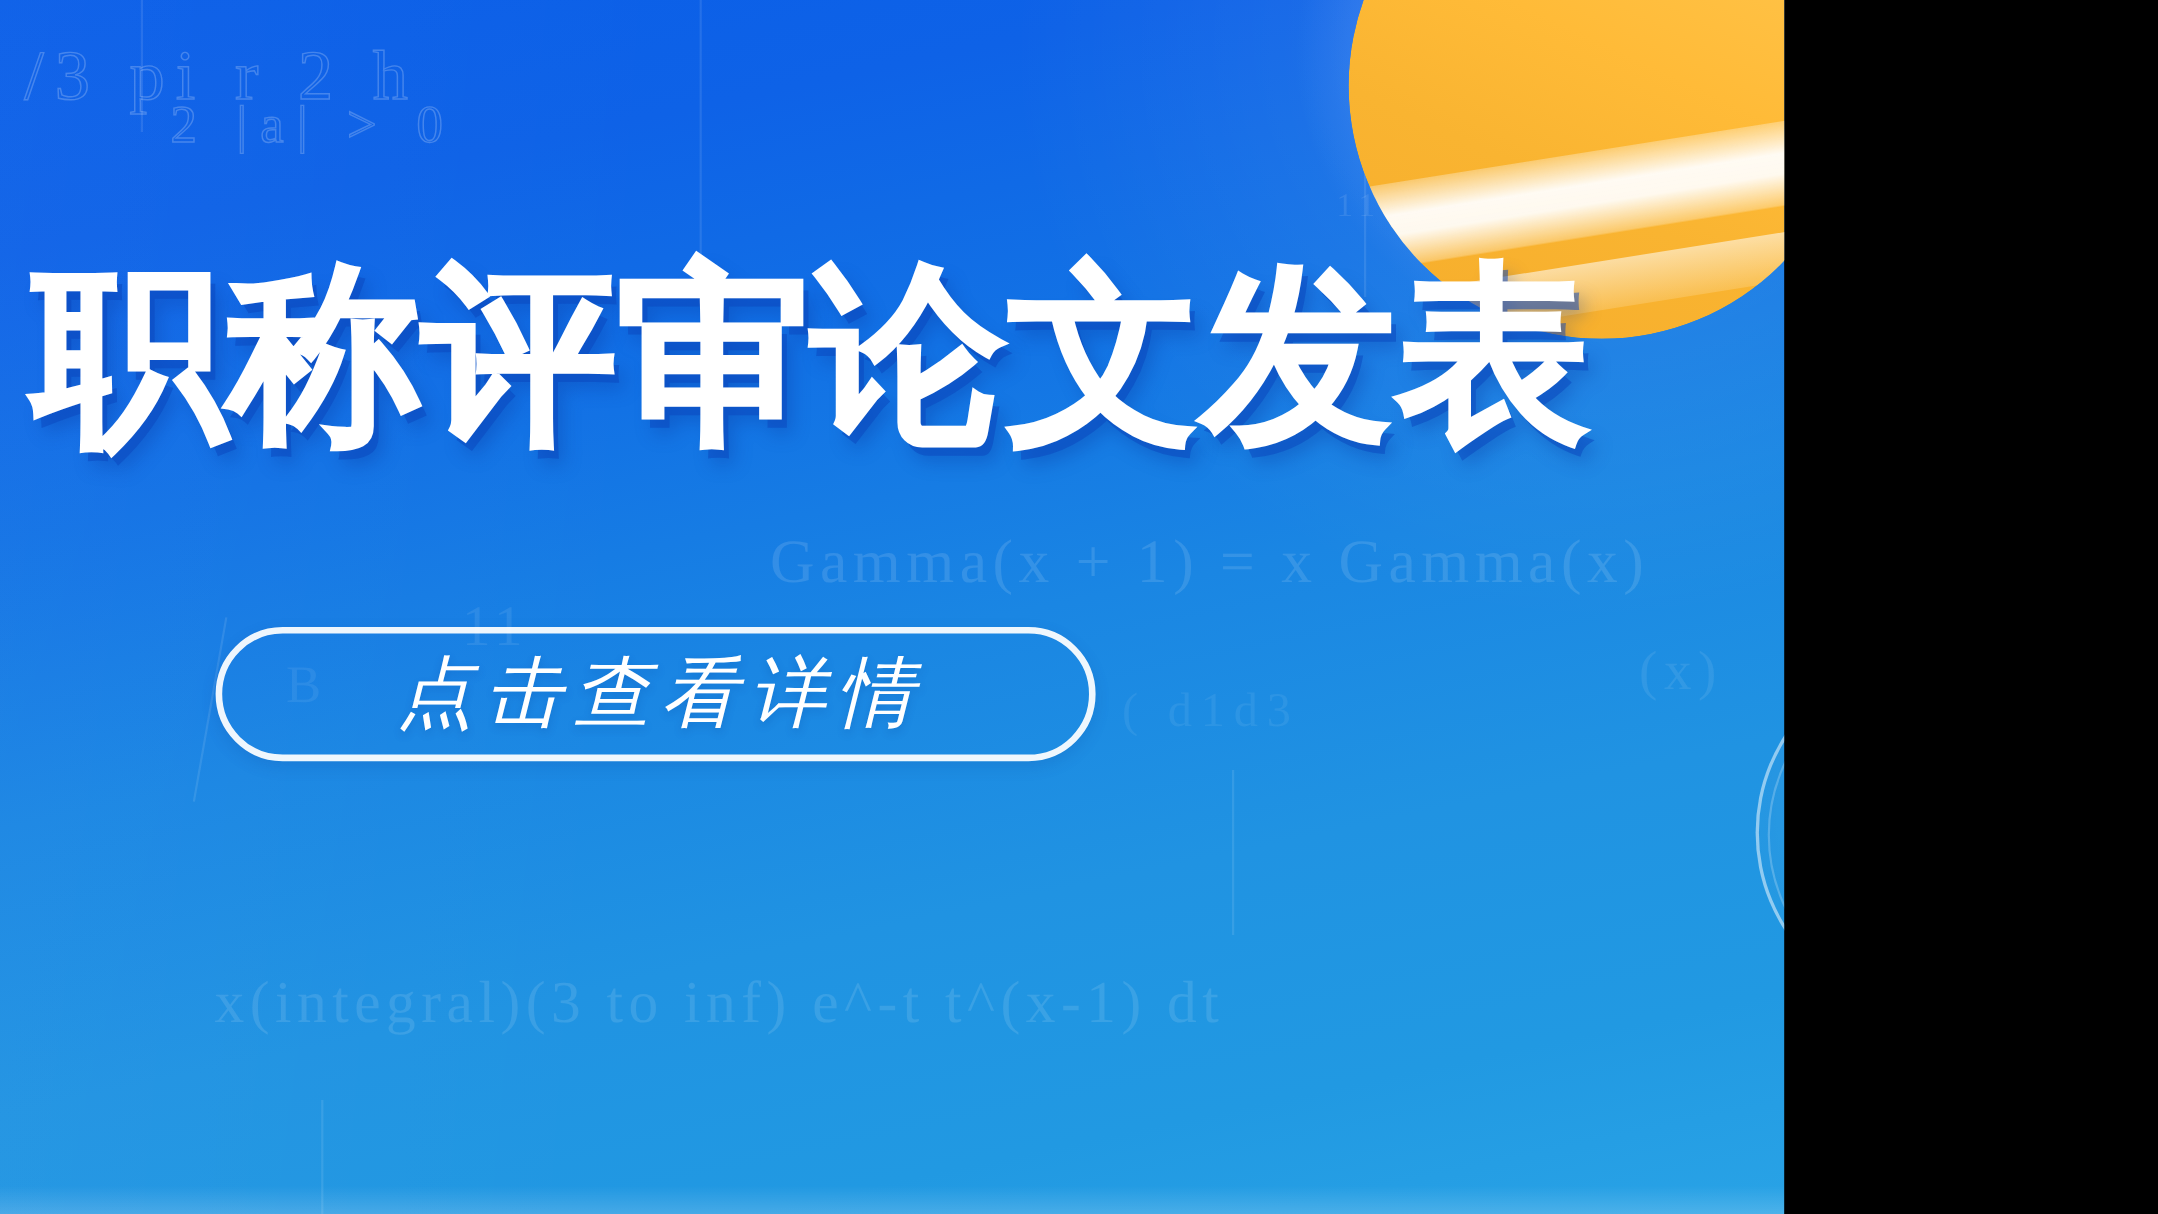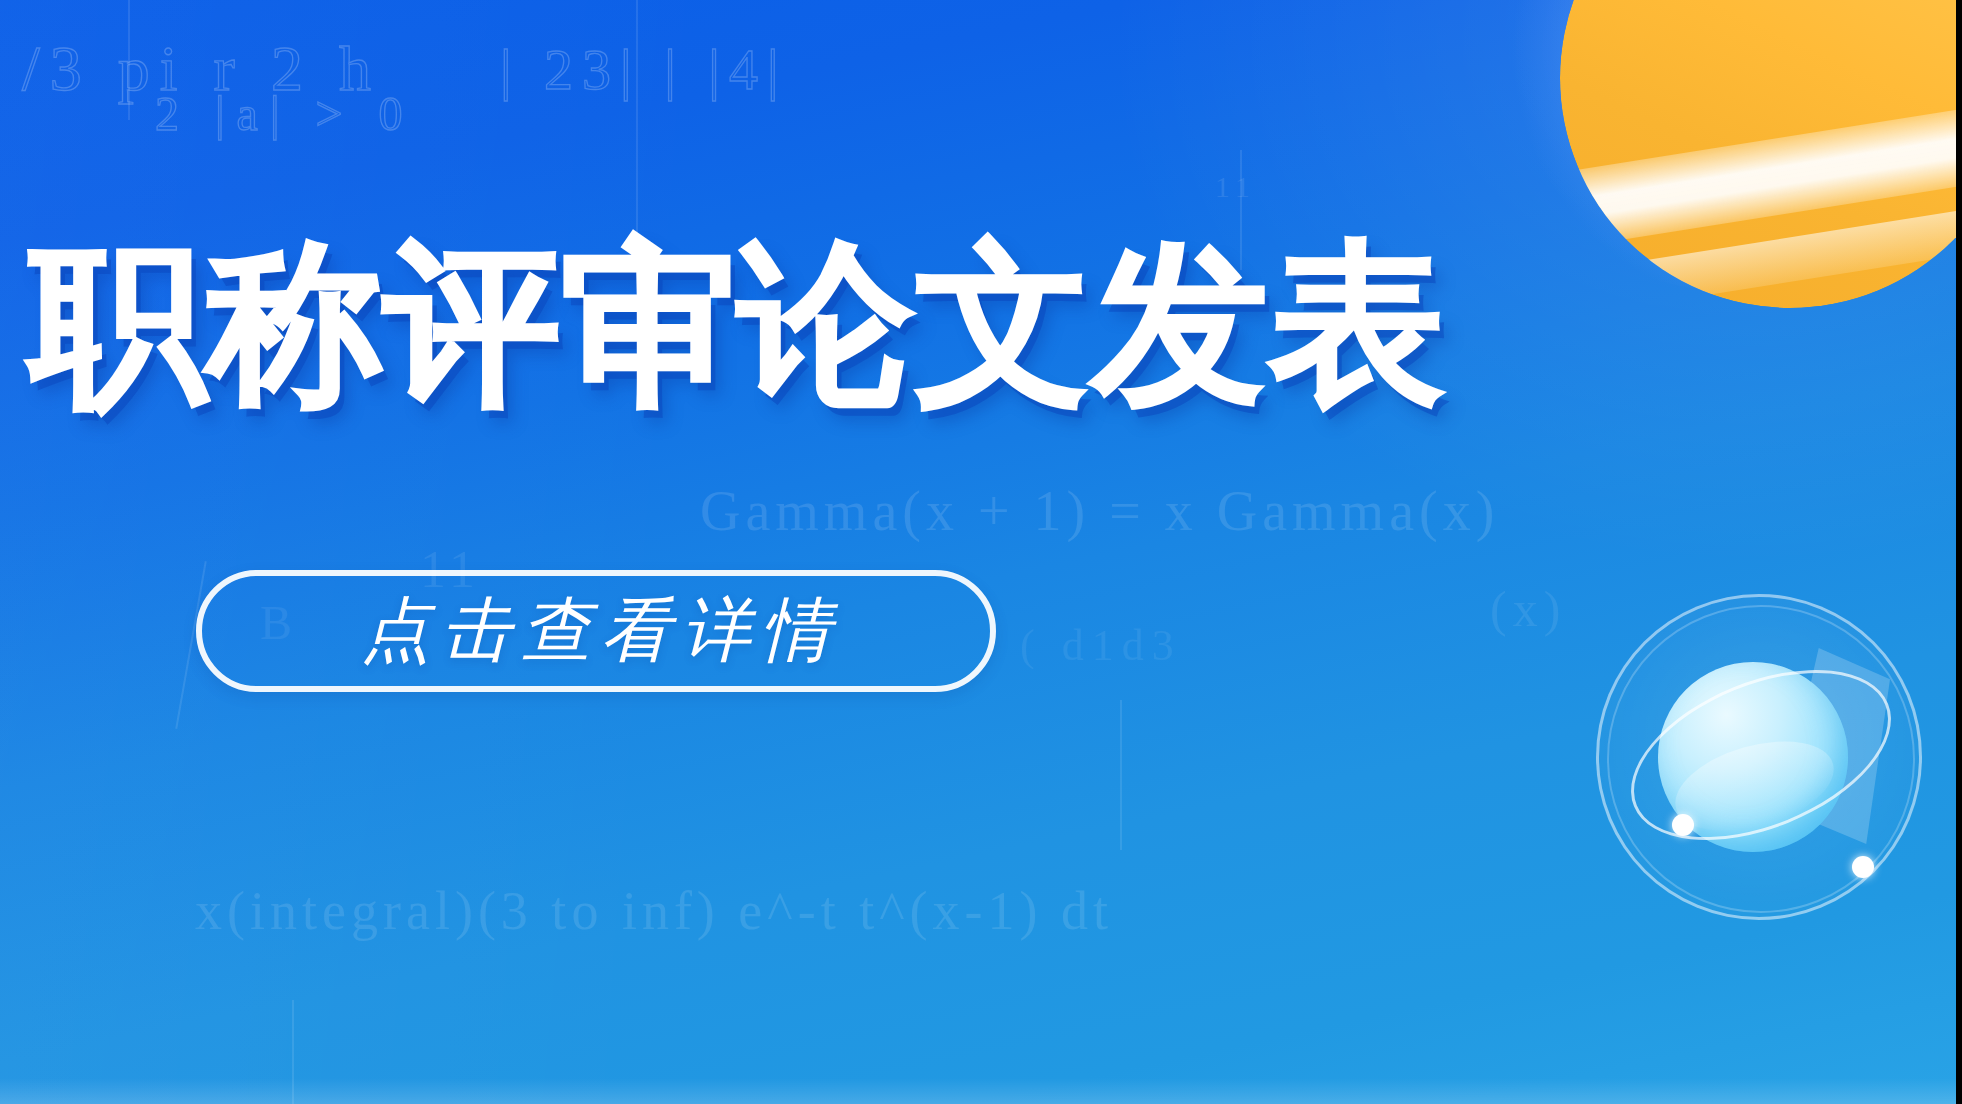--- a/index.html
+++ b/index.html
@@ -2,21 +2,21 @@
 <html><head>
 <meta charset="utf-8">
 <style>
   html, body {
     margin: 0;
     padding: 0;
     background: #000;
   }
   #banner {
     position: relative;
-    width: 1956px;
+    width: 1622px;
     height: 1104px;
     overflow: hidden;
     font-family: "Liberation Sans", "DejaVu Sans", sans-serif;
     background: linear-gradient(168deg,
         #0a5ee8 0%,
         #0e62e7 16%,
         #1272e5 34%,
         #1a86e3 52%,
         #2093e2 70%,
         #2199e2 86%,
@@ -243,21 +243,20 @@
 </head>
 <body>
 
 <div id="banner">
 
   <div class="sheen-a"></div>
   <div class="sheen-c"></div>
 
   <div class="math outline m-1">/3 pi r 2 h</div>
   <div class="math outline m-2">2 |a| &gt; 0</div>
-  <div class="math outline m-3">| 23| | |4|</div>
   <div class="math m-4">11</div>
   <div class="math m-6">Gamma(x + 1) = x Gamma(x)</div>
   <div class="math m-11">( d1d3</div>
   <div class="math m-8">x(integral)(3 to inf) e^-t t^(x-1) dt</div>
   <div class="math m-9">B</div>
   <div class="math m-10">(x)</div>
   <div class="math m-7">11</div>
 
   <div class="hairline" style="left:128px; top:0; width:2px; height:120px;"></div>
   <div class="hairline" style="left:636px; top:0; width:2px; height:250px;"></div>

